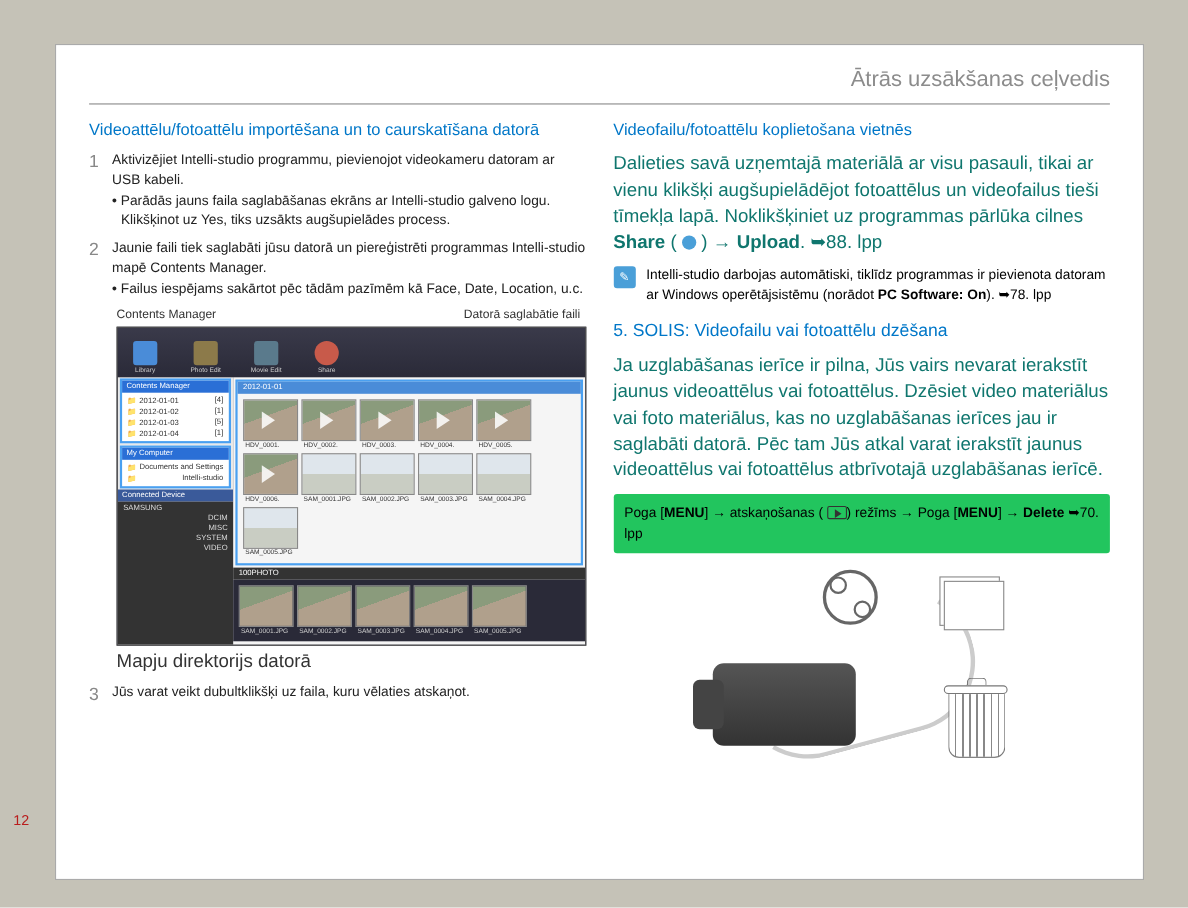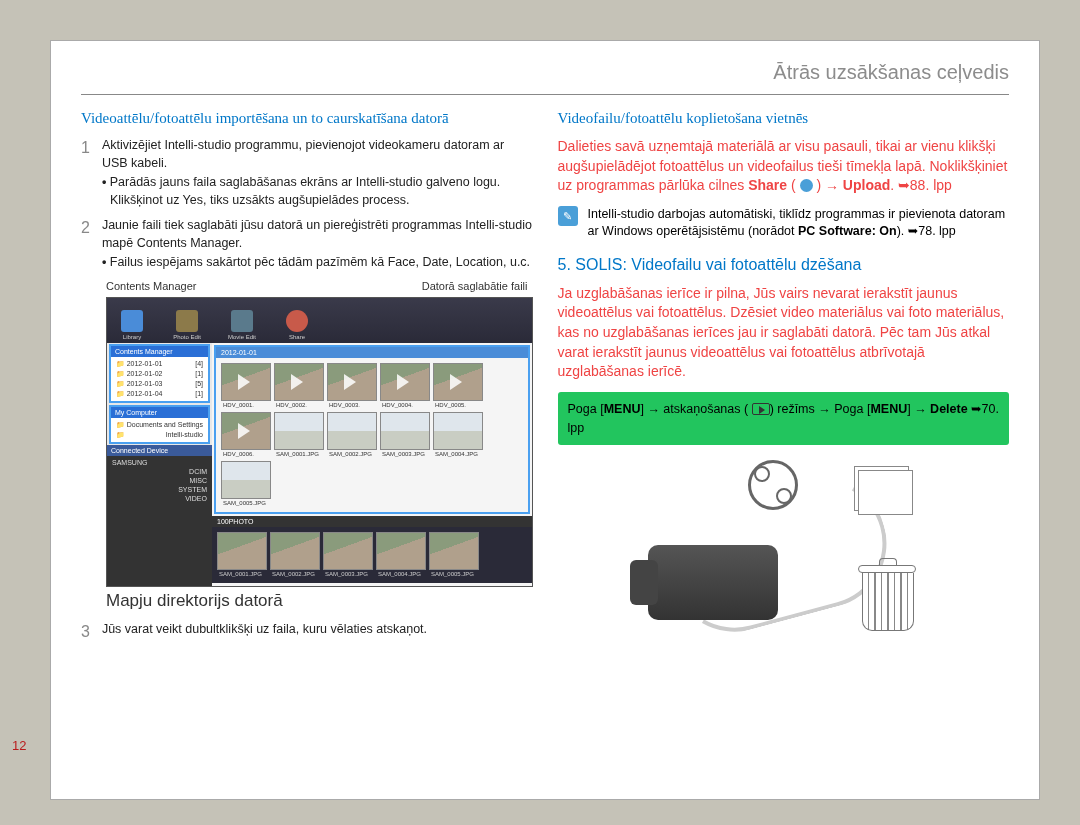--- a/index.html
+++ b/index.html
@@ -36,21 +36,20 @@
   .cols {
     display: flex;
     gap: 25px;
   }
   .col { flex: 1; }
   .section-title {
     color: #0077c8;
     font-size: 15px;
     font-weight: 500;
     margin-bottom: 10px;
-    font-family: Liberation Serif, serif;
   }
   .step {
     display: flex;
     gap: 12px;
     font-size: 12.5px;
     line-height: 1.4;
     margin-bottom: 8px;
     color: #222;
   }
   .step-num {
@@ -176,23 +175,23 @@
     padding: 1px 2px;
     white-space: nowrap;
     overflow: hidden;
   }
   .caption-below {
     font-size: 17px;
     margin: 4px 0 10px 25px;
     color: #333;
   }
   .body-text {
-    font-size: 14px;
+    font-size: 17px;
     line-height: 1.4;
-    color: #ef4444;
+    color: #0f766e;
     margin-bottom: 10px;
   }
   .note {
     display: flex;
     gap: 10px;
     font-size: 12.5px;
     line-height: 1.4;
     margin-bottom: 15px;
   }
   .note-icon {

